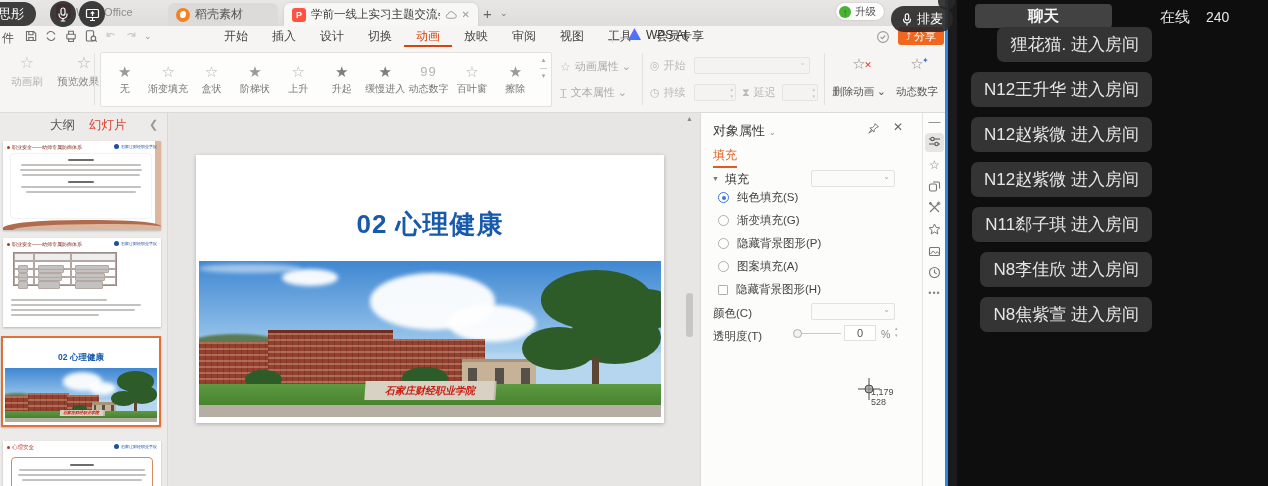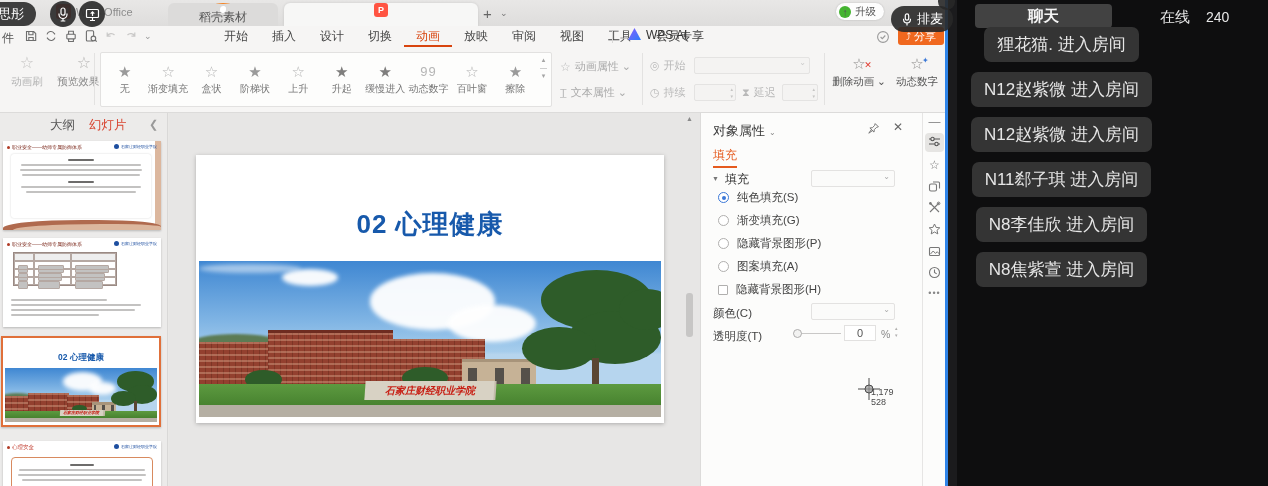--- a/index.html
+++ b/index.html
@@ -7,21 +7,21 @@
   .screen{position:relative;width:1268px;height:486px;overflow:hidden;background:#0e0e0f;
     font-family:"Liberation Sans","DejaVu Sans",sans-serif;-webkit-font-smoothing:antialiased;}
 
   
   .wps{position:absolute;left:0;top:0;width:945px;height:486px;background:#e9e8e6;overflow:hidden;}
   .titlebar{position:absolute;left:0;top:0;right:0;height:26px;background:linear-gradient(#e8e7e6,#dedddc);}
   .apptab{position:absolute;left:56px;top:4px;display:flex;align-items:center;gap:5px;}
   .wpslogo{width:15px;height:15px;background:#e33e30;border-radius:3px;color:#fff;font-size:9px;font-weight:bold;
     display:flex;align-items:center;justify-content:center;}
   .apptab span{font-size:11px;color:#8d8d8d;}
-  .tab{position:absolute;top:3px;height:23px;display:flex;align-items:center;gap:5px;padding:0 8px;border-radius:6px 6px 0 0;flex-direction:column;}
+  .tab{position:absolute;top:3px;height:23px;display:flex;align-items:center;gap:5px;padding:0 8px;border-radius:6px 6px 0 0;}
   .tab-docer{left:168px;width:110px;background:#dcdbda;}
   .docer-ic{width:14px;height:14px;border-radius:50%;background:#f58220;position:relative;}
   .docer-ic:after{content:"";position:absolute;left:4px;top:3px;width:6px;height:7px;background:#fff;border-radius:60% 40% 55% 45%;}
   .tab-doc{left:284px;width:194px;background:#f7f7f6;box-shadow:0 0 3px rgba(0,0,0,.12);}
   .wpp-ic{width:14px;height:14px;border-radius:3px;background:#ff5442;color:#fff;font-size:9px;font-weight:bold;
     display:flex;align-items:center;justify-content:center;flex:0 0 auto;}
   .tab-doc .lbl{font-size:11.5px;color:#3c3c3c;white-space:nowrap;overflow:hidden;max-width:130px;}
   .tab .mini{color:#9a9a9a;font-size:10px;}
   .newtab{position:absolute;left:483px;top:5px;font-size:15px;color:#666;}
   .tabchev{position:absolute;left:500px;top:8px;font-size:9px;color:#777;}
@@ -60,21 +60,21 @@
   .gitem .ic.num{font-size:13px;letter-spacing:1px;}
   .gitem .gl{font-size:10px;color:#777;margin-top:1px;white-space:nowrap;}
   .gscroll{position:absolute;right:2px;top:3px;width:11px;font-size:7px;color:#a5a5a5;text-align:center;line-height:8px;}
   .propbtn{position:absolute;left:560px;display:flex;align-items:center;gap:4px;font-size:11px;color:#aaa;}
   .fieldrow{position:absolute;display:flex;align-items:center;gap:4px;font-size:11px;color:#b9b9b9;}
   .ddl{height:17px;background:#f4f3f2;border:1px solid #e4e3e2;border-radius:2px;position:relative;}
   .ddl:after{content:"⌄";position:absolute;right:3px;top:0px;font-size:8px;color:#ccc;}
   .spin{height:17px;background:#f4f3f2;border:1px solid #e4e3e2;border-radius:2px;position:relative;}
   .spin:after{content:"▴\A▾";white-space:pre;position:absolute;right:2px;top:1px;font-size:5px;line-height:7px;color:#c5c4c3;}
   .rbtn{position:absolute;top:8px;text-align:center;}
-  .rbtn .t{font-size:10.5px;color:#555;margin-top:2px;white-space:nowrap;}
+  .rbtn .t{font-size:10.5px;color:#555;margin-top:12px;white-space:nowrap;}
   .star-x{position:relative;display:inline-block;font-size:15px;color:#8f8e8d;line-height:18px;}
   .star-x i{position:absolute;right:-6px;bottom:-1px;font-style:normal;font-size:9px;color:#e03a2f;font-weight:bold;}
   .star-p{position:relative;display:inline-block;font-size:15px;color:#8f8e8d;line-height:18px;}
   .star-p i{position:absolute;right:-5px;top:-3px;font-style:normal;font-size:8px;color:#3b78d7;}
 
   
   .content{position:absolute;left:0;top:113px;right:0;bottom:0;}
   .sidebar{position:absolute;left:0;top:0;width:168px;bottom:0;background:#ecebea;border-right:1px solid #d9d8d7;}
   .sbtabs{position:absolute;left:0;top:0;right:0;height:26px;}
   .sbtab{position:absolute;top:4px;font-size:12.5px;color:#555;}
@@ -160,21 +160,21 @@
   .rail svg{display:block;margin:0 auto;}
 
   
   .chat{position:absolute;left:948px;top:0;right:0;bottom:0;background:#0e0e0f;}
   .chat-strip{position:absolute;left:0;top:0;width:9px;bottom:0;background:#1b1b1d;}
   .bluebar{position:absolute;left:945px;top:0;width:3px;bottom:0;background:#2f84e8;}
   .chat-tab{position:absolute;left:27px;top:4px;width:137px;height:24px;background:#424242;border-radius:4px;
     color:#f5f5f5;font-size:15.5px;font-weight:bold;display:flex;align-items:center;justify-content:center;}
   .online-lbl{position:absolute;left:212px;top:8px;font-size:15px;color:#e8e8e8;}
   .online-count{position:absolute;left:258px;top:9px;font-size:14px;color:#e8e8e8;}
-  .msgs{position:absolute;left:23px;top:27px;display:flex;flex-direction:column;gap:10px;align-items:center;}
+  .msgs{position:absolute;left:23px;top:27px;display:flex;flex-direction:column;gap:10px;align-items:flex-end;}
   .msg{background:#343434;border-radius:7px;padding:6px 13px;font-size:17px;color:#e6e6e6;white-space:nowrap;}
 
   
   .ov-pill{position:absolute;left:-14px;top:2px;height:24px;border-radius:12px;background:rgba(48,48,48,.92);
     color:#fff;font-size:13px;display:flex;align-items:center;padding:0 12px;z-index:60;}
   .ov-circ{position:absolute;top:1px;width:26px;height:26px;border-radius:50%;background:rgba(44,44,44,.92);z-index:60;
     display:flex;align-items:center;justify-content:center;}
   .paimai{position:absolute;left:891px;top:6px;height:26px;border-radius:13px;background:rgba(40,40,40,.9);z-index:60;
     display:flex;align-items:center;gap:4px;padding:0 10px;color:#fff;font-size:13px;}
   .corner-dot{position:absolute;left:938px;top:-7px;width:17px;height:17px;border-radius:50%;background:rgba(40,40,40,.9);z-index:59;}
@@ -610,20 +610,21 @@
 
   <div class="bluebar"></div>
 
   <div class="chat">
     <div class="chat-strip"></div>
     <div class="chat-tab">聊天</div>
     <span class="online-lbl">在线</span>
     <span class="online-count">240</span>
     <div class="msgs">
       <div class="msg">狸花猫. 进入房间</div>
+      <div class="msg">N12王升华 进入房间</div>
       <div class="msg">N12赵紫微 进入房间</div>
       <div class="msg">N12赵紫微 进入房间</div>
       <div class="msg">N11郄子琪 进入房间</div>
       <div class="msg">N8李佳欣 进入房间</div>
       <div class="msg">N8焦紫萱 进入房间</div>
     </div>
   </div>
 
   <div class="ov-pill">
     <span>思彤</span>

